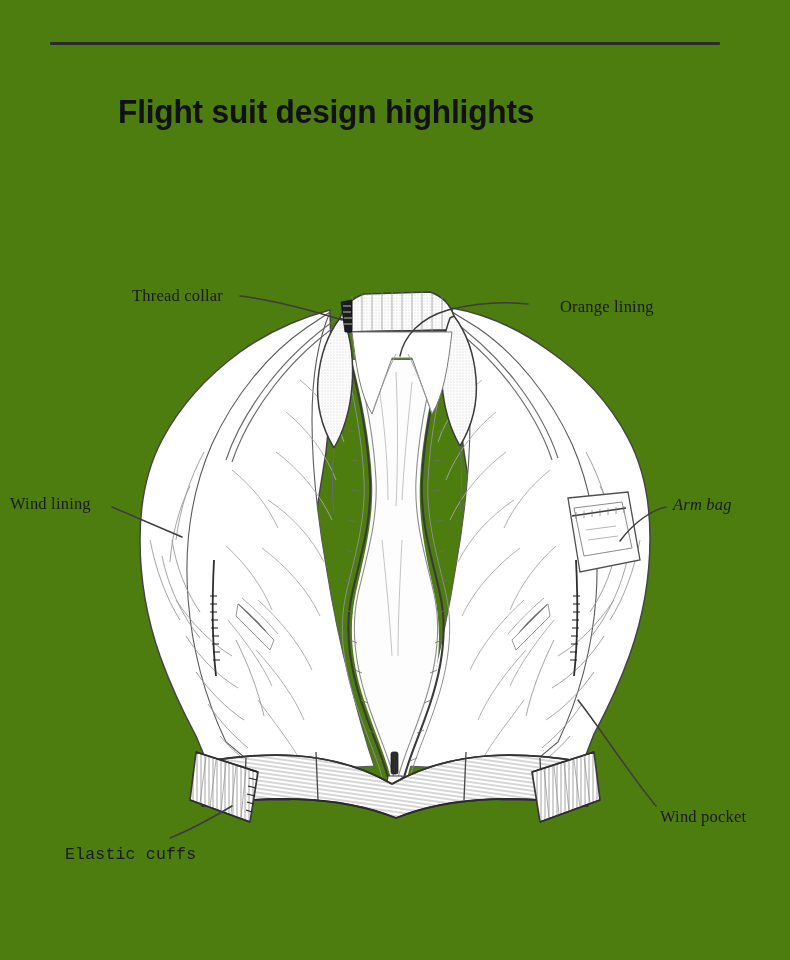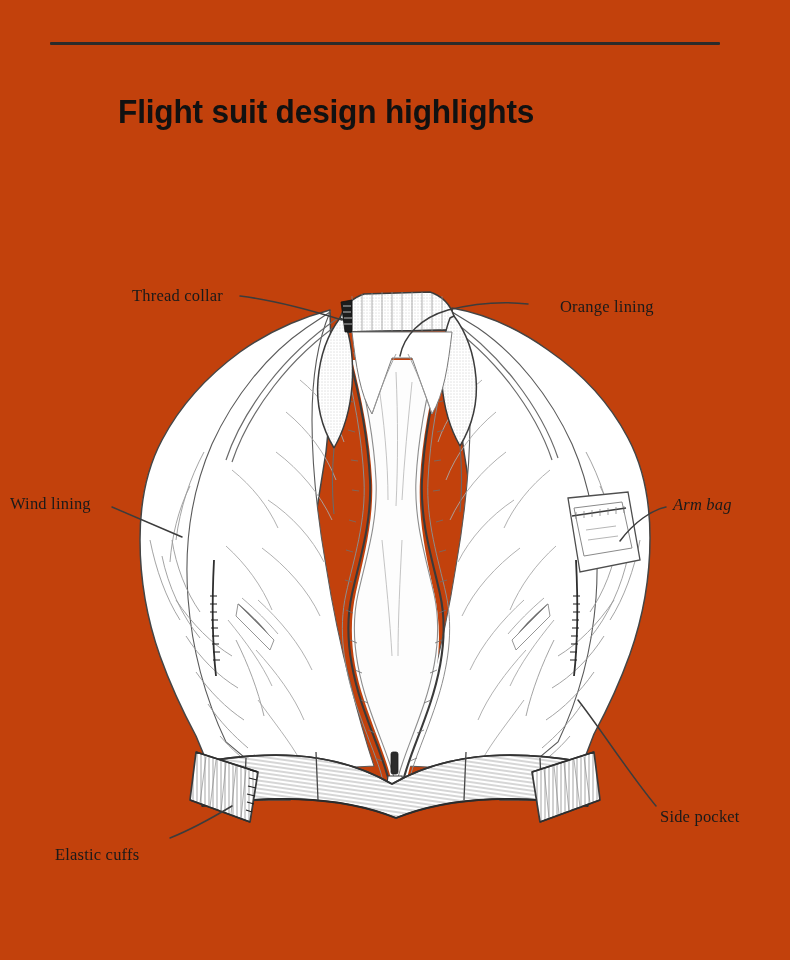--- a/index.html
+++ b/index.html
@@ -4,21 +4,21 @@
 <style>
   html, body {
     margin: 0;
     padding: 0;
     background: #ffffff;
   }
   #page {
     position: relative;
     width: 790px;
     height: 960px;
-    background: #c2410c;
+    background: #4d7c0f;
     overflow: hidden;
     font-family: "Liberation Sans", sans-serif;
   }
 
   
   .top-rule {
     position: absolute;
     left: 50px;
     top: 42px;
     width: 670px;
@@ -59,21 +59,21 @@
     font-size: 16.5px;
     color: #1a1a1a;
     white-space: nowrap;
     letter-spacing: 0.2px;
   }
   .callout.c-thread   { left: 132px; top: 286px; font-family: Liberation Serif, serif; }
   .callout.c-orange   { left: 560px; top: 297px; }
   .callout.c-wind     { left: 10px;  top: 494px; }
   .callout.c-arm      { left: 673px; top: 495px; font-style: italic; }
   .callout.c-side     { left: 660px; top: 807px; }
-  .callout.c-elastic  { left: 55px;  top: 845px; }
+  .callout.c-elastic  { left: 65px;  top: 845px; font-family: Liberation Mono, monospace; }
 </style>
 </head>
 <body>
 
 <div id="page">
 
   <div class="top-rule"></div>
 
   <div class="page-title">Flight suit design highlights</div>
 
@@ -435,17 +435,17 @@
   </div>
 
   <div class="callout c-thread">Thread collar</div>
 
   <div class="callout c-orange">Orange lining</div>
 
   <div class="callout c-wind">Wind lining</div>
 
   <div class="callout c-arm">Arm bag</div>
 
-  <div class="callout c-side">Side pocket</div>
+  <div class="callout c-side">Wind pocket</div>
 
   <div class="callout c-elastic">Elastic cuffs</div>
 
 </div>
 
 </body></html>

